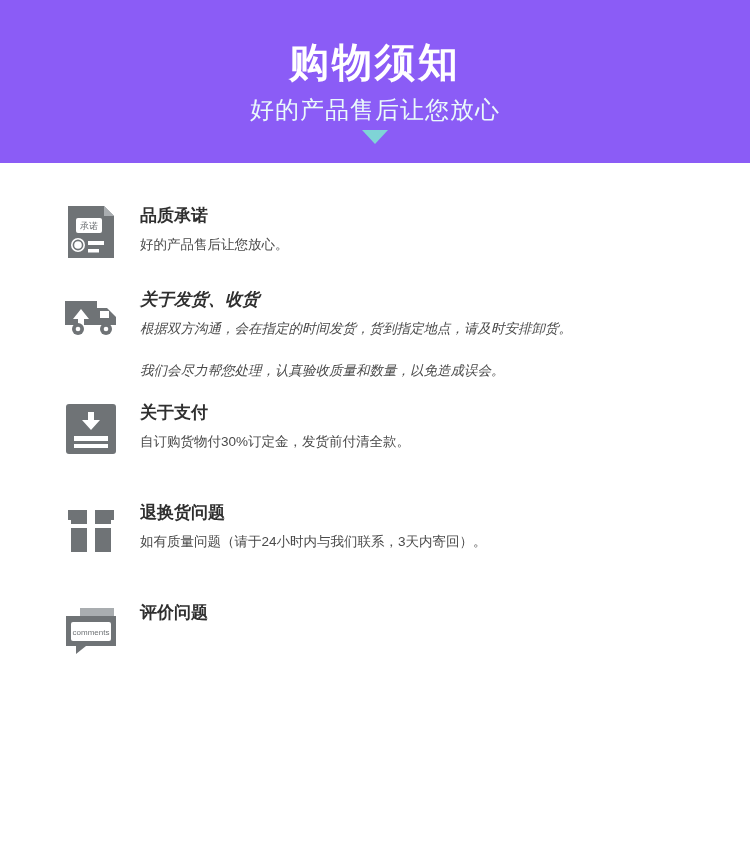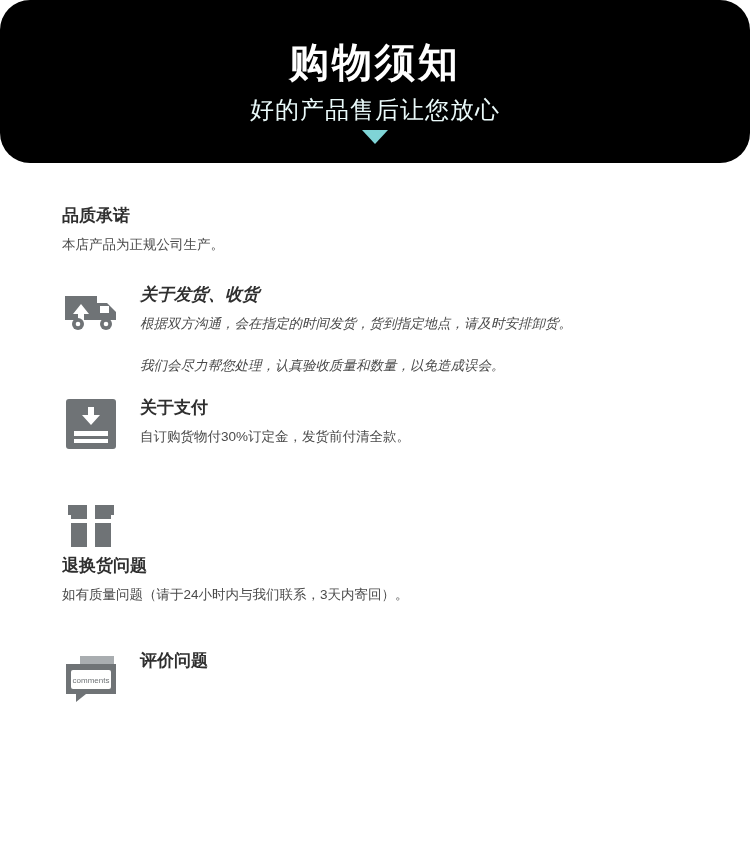--- a/index.html
+++ b/index.html
@@ -93,43 +93,54 @@
   }
   .item-para + .item-para {
     margin-top: 20px;
   }
 
   
   .item.i1 { margin-bottom: 26px; }
   .item.i2 { margin-bottom: 22px; }
   .item.i3 { margin-bottom: 18px; font-style: italic; }
   .item.i4 { margin-bottom: 42px; }
-  .item.i5 { margin-bottom: 42px; flex-direction: column; }
+  .item.i5 { margin-bottom: 42px; }
   .item.i6 { margin-bottom: 20px; }
 
   
   .icon-svg { display: block; width: 58px; height: 58px; }
 </style>
 </head>
 <body>
 
 <div class="page">
 
-  <div class="banner" style="background: #000000; border-radius: 30px;">
+  <div class="banner" style="background: #8b5cf6;">
     <h1 class="banner-title">购物须知</h1>
     <p class="banner-sub">好的产品售后让您放心</p>
     <div class="banner-arrow"></div>
   </div>
 
   <div class="content">
 
     <div class="item i1">
+      <div class="item-icon">
+        <svg class="icon-svg" viewBox="0 0 58 58" aria-hidden="true">
+          <path d="M6 3 h36 l10 10 v42 H6 Z" fill="#6f7376"></path>
+          <path d="M42 3 l10 10 h-10 Z" fill="#a9adb0"></path>
+          <rect x="14" y="15" width="26" height="15" rx="2" fill="#ffffff"></rect>
+          <text x="27" y="26" font-family="'Liberation Sans',sans-serif" font-size="9" fill="#6f7376" text-anchor="middle">承诺</text>
+          <circle cx="16" cy="42" r="7" fill="#ffffff"></circle>
+          <circle cx="16" cy="42" r="4.6" fill="none" stroke="#6f7376" stroke-width="1.6"></circle>
+          <path d="M26 38 h16 v4 h-16 Z M26 46 h11 v3.5 h-11 Z" fill="#ffffff"></path>
+        </svg>
+      </div>
       <div class="item-body">
         <p class="item-title">品质承诺</p>
-        <p class="item-para">本店产品为正规公司生产。</p>
+        <p class="item-para">好的产品售后让您放心。</p>
       </div>
     </div>
 
 
     <div class="item i3">
       <div class="item-icon">
         <svg class="icon-svg" viewBox="0 0 58 58" aria-hidden="true">
           <path d="M3 14 h32 v24 H3 Z" fill="#6f7376"></path>
           <path d="M35 21 h10 l9 9 v8 H35 Z" fill="#6f7376"></path>
           <rect x="38" y="24" width="9" height="7" fill="#ffffff"></rect>

